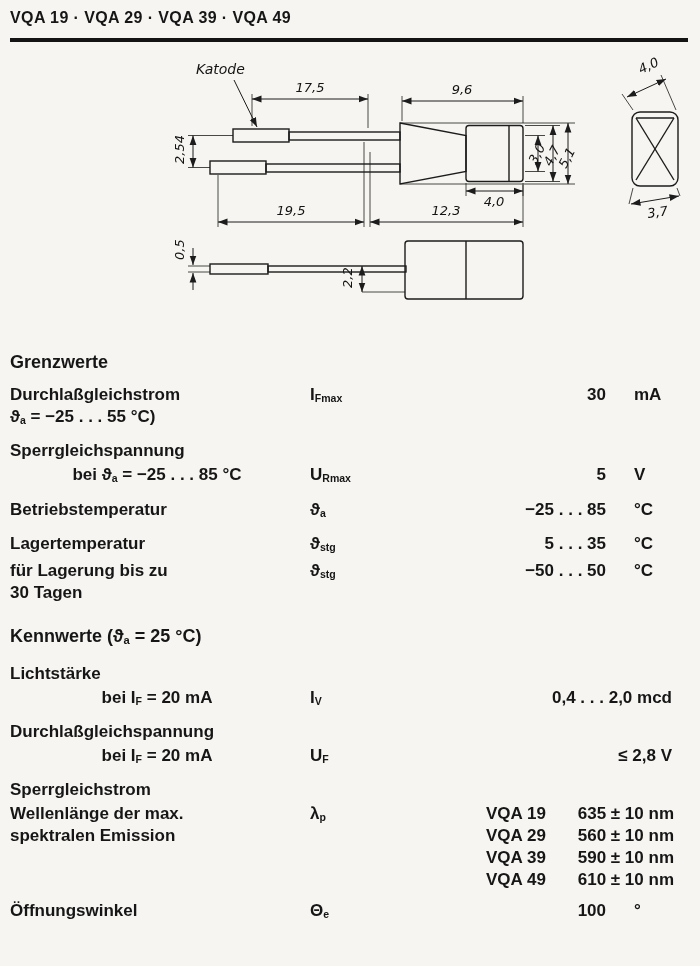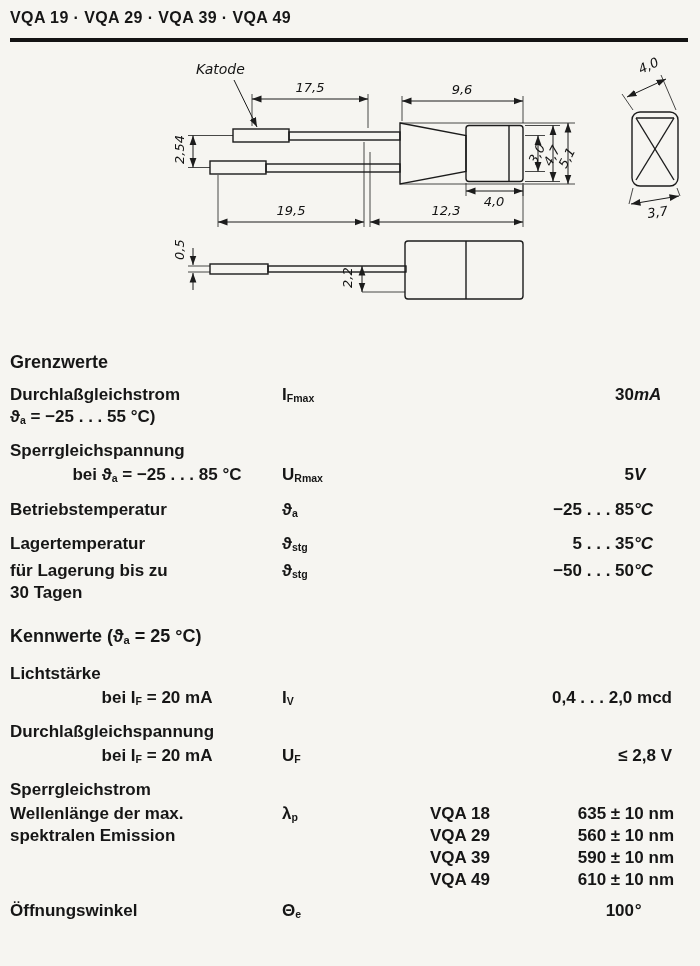--- a/index.html
+++ b/index.html
@@ -15,26 +15,26 @@
   .title{font-size:16px;font-weight:bold;letter-spacing:.4px;}
   .rule{height:4px;background:#141414;margin-top:11px;}
   .drawing-wrap{margin-top:2px;}
   .dtext{font:italic 13px "DejaVu Sans",sans-serif;fill:#141414;}
   .katext{font:italic 14px "DejaVu Sans",sans-serif;fill:#141414;}
   .part{fill:none;stroke:#1c1c1c;stroke-width:1.4;}
   .dim{stroke:#1c1c1c;stroke-width:1;fill:none;}
   .ext{stroke:#1c1c1c;stroke-width:.8;fill:none;}
   .specs{padding:0 12px 0 10px;font-size:17px;line-height:22px;font-weight:bold;}
   .sect{font-size:18px;font-weight:bold;margin:10px 0 10px 0;line-height:24px;}
-  .srow{display:grid;grid-template-columns:272px 118px 1fr 54px;align-items:start;margin-bottom:9px;}
+  .srow{display:grid;grid-template-columns:272px 118px 1fr 54px;align-items:start;margin-bottom:9px;gap:28px;}
   .c-label{}
   .ind{padding-left:22px;text-align:center;}
   .c-sym{}
   .c-val{text-align:right;}
-  .c-unit{font-style:italic;}
+  .c-unit{}
   .span2{grid-column:3/5;text-align:right;padding-right:16px;}
   .sb{font-size:.62em;vertical-align:-.22em;}
   .mrow{display:flex;justify-content:space-between;padding-left:30px;padding-right:14px;}
   .tight{margin-bottom:2px;}
   .mt{margin-top:20px;}
 </style>
 </head>
 <body>
 
 <header class="header">
@@ -246,21 +246,21 @@
 
 
   <div class="srow">
     <div class="c-label">
       <div><span>Wellenlänge der max.</span></div>
       <div><span>spektralen Emission</span></div>
     </div>
     <div class="c-sym"><span>λ</span><span class="sb">p</span></div>
     <div class="span2" style="text-align:left;padding-right:0;">
       <div class="mrow">
-          <span>VQA 18</span>
+          <span>VQA 19</span>
           <span>635 ± 10 nm</span>
         </div>
       <div class="mrow">
           <span>VQA 29</span>
           <span>560 ± 10 nm</span>
         </div>
       <div class="mrow">
           <span>VQA 39</span>
           <span>590 ± 10 nm</span>
         </div>

